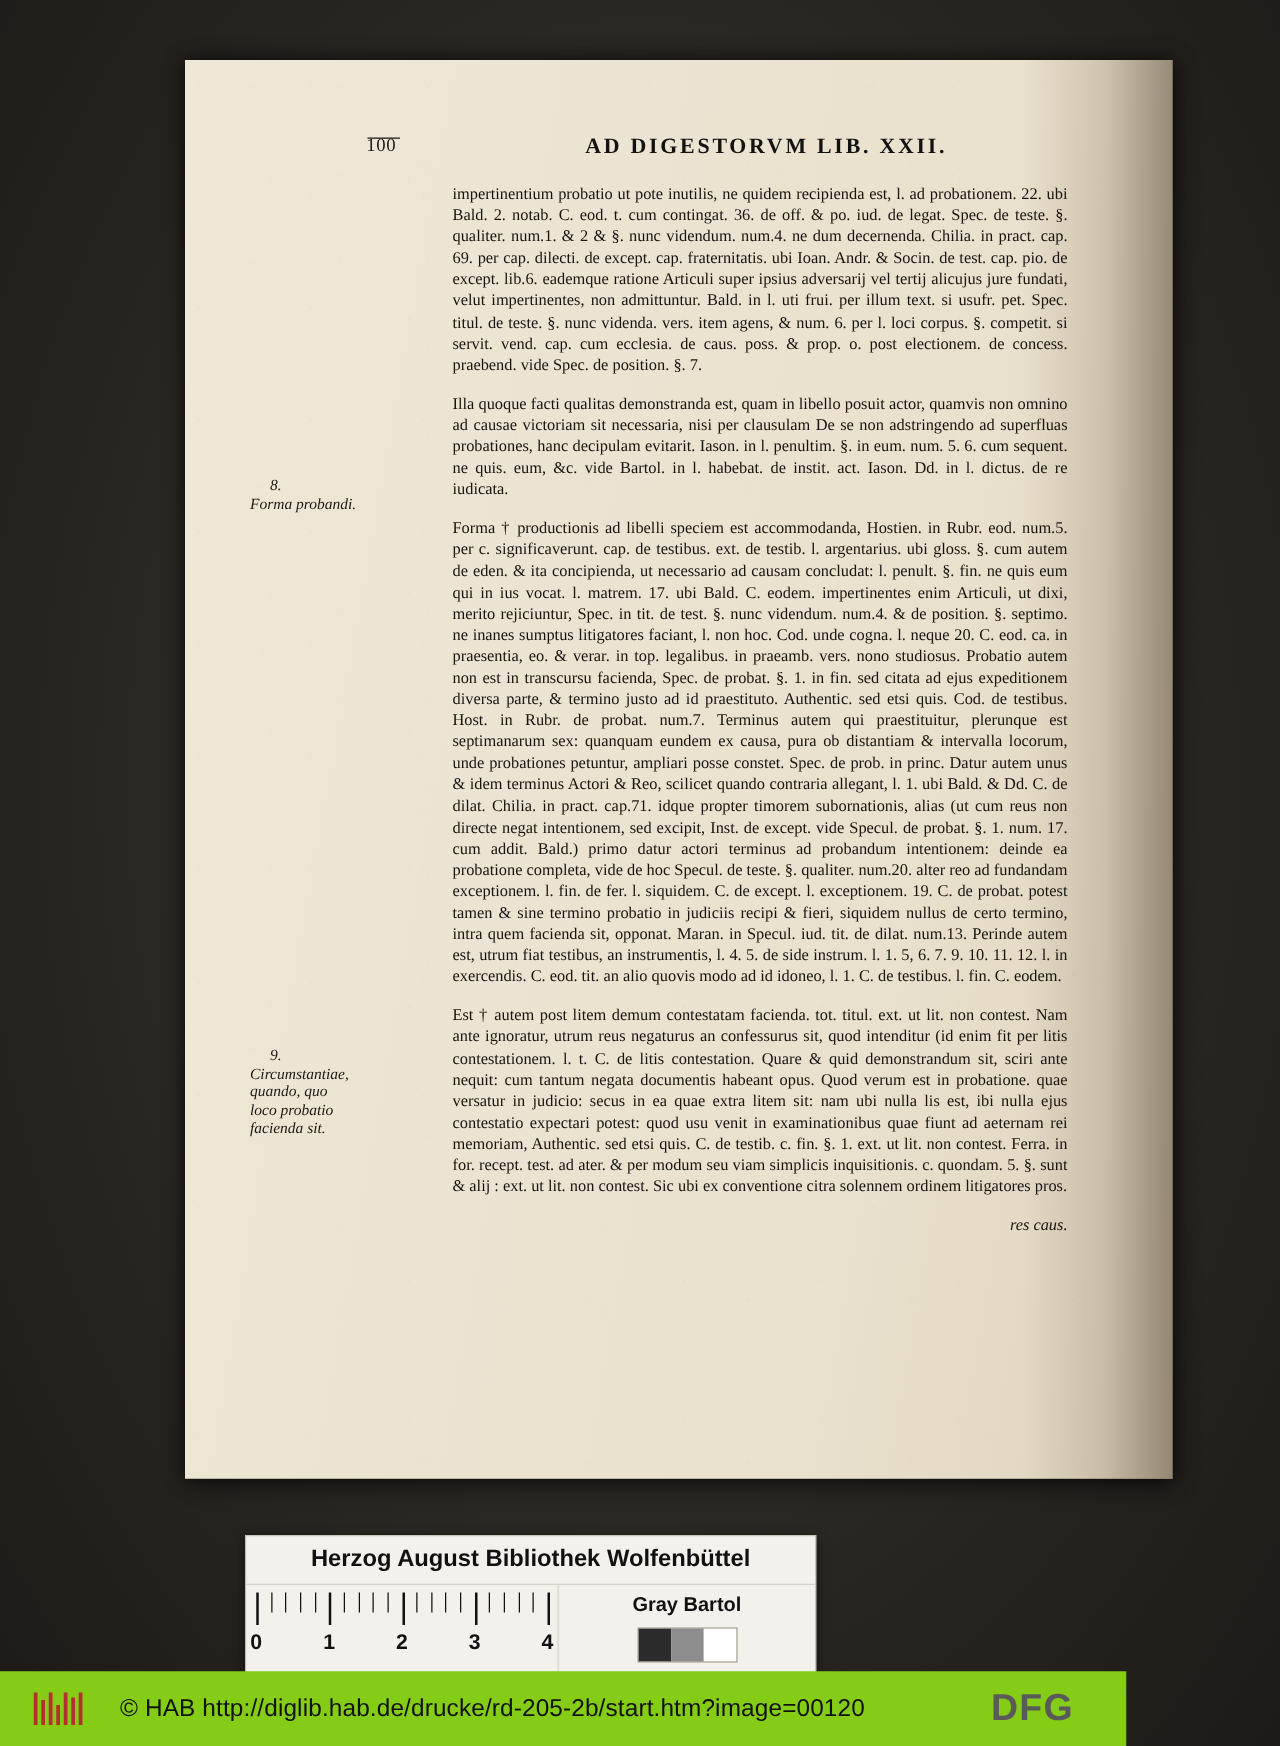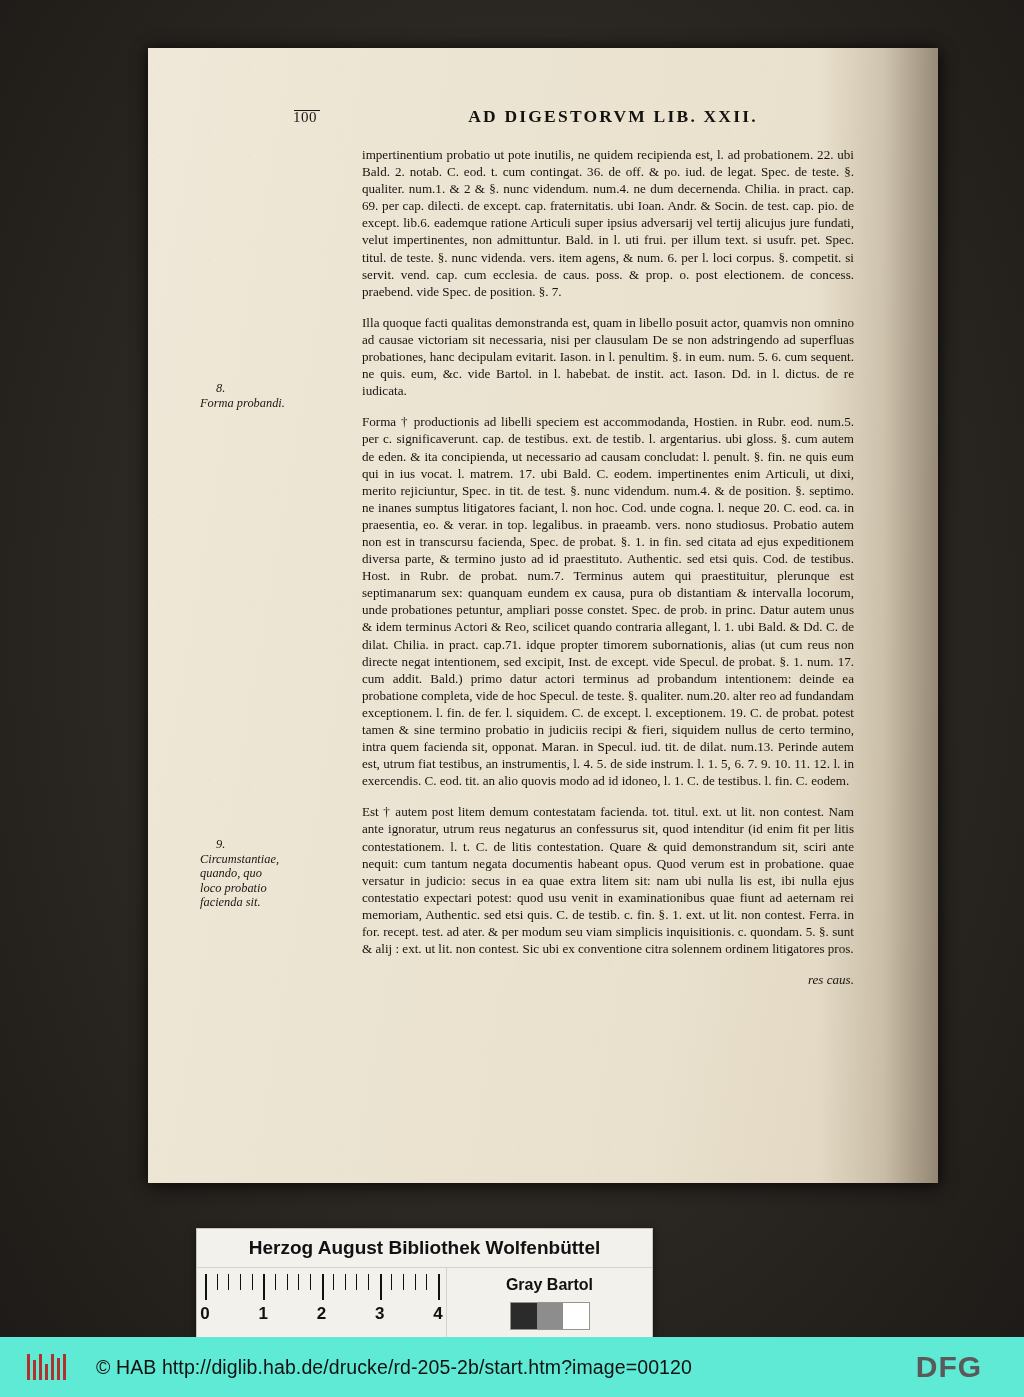--- a/index.html
+++ b/index.html
@@ -202,23 +202,23 @@
     display: flex;
     border: 1px solid #9a958a;
   }
   #gray-patches div { width: 26px; height: 26px; }
 
   
   #footer {
     position: absolute;
     left: 0;
     bottom: 0;
-    width: 1024px;
+    width: 901px;
     height: 60px;
-    background: #5eead4;
+    background: #84cc16;
     display: flex;
     align-items: center;
   }
   #footer-left {
     width: 96px;
     height: 100%;
     display: flex;
     align-items: center;
     justify-content: center;
   }

